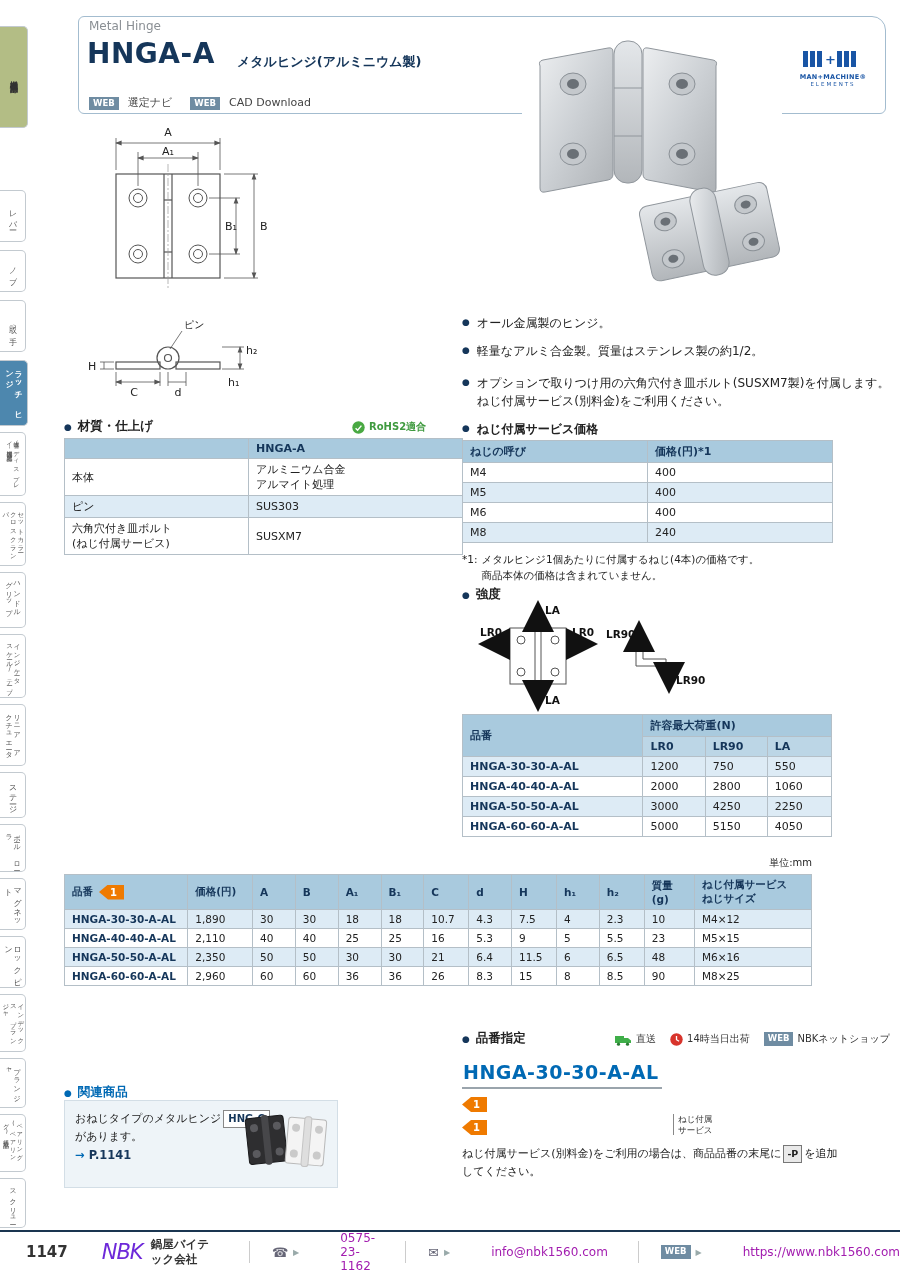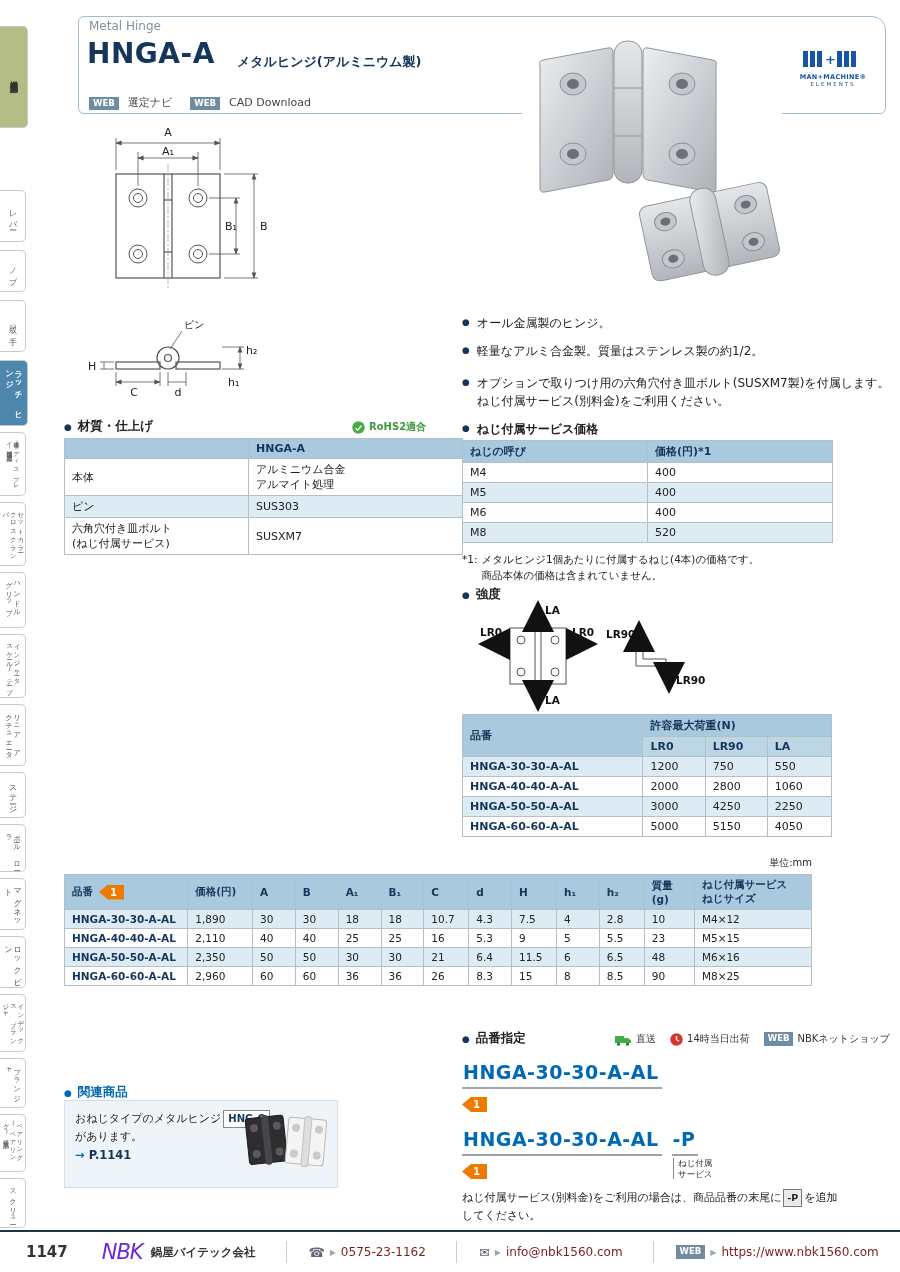--- a/index.html
+++ b/index.html
@@ -101,21 +101,21 @@
 
   
   .footer { position:absolute; left:0; bottom:0; width:900px; height:42px; border-top:2px solid #1a3550;
     display:flex; align-items:center; background:#fff; }
   .f-page { font-size:15px; font-weight:bold; color:#333; margin-left:26px; }
   .f-brand { font-size:21px; font-weight:normal; font-style:italic; color:#6d28d9; margin-left:34px; letter-spacing:-1px; }
   .f-company { font-size:11.5px; color:#333; margin-left:8px; font-weight:bold; }
   .f-seg { display:flex; align-items:center; gap:5px; margin-left:30px; padding-left:22px; border-left:1px solid #ccc; height:22px; }
   .f-icon { color:#667; font-size:13px; }
   .f-chev { color:#9aa; font-size:8px; }
-  .f-val { font-size:12px; color:#7f1d1d; }
+  .f-val { font-size:12px; color:#a21caf;margin-left:36px; }
 </style>
 </head>
 <body>
 
 <div class="page">
 
   <div class="side-tab green" style="top:26px;height:102px;">機械要素部品</div>
   <div class="side-tab" style="top:190px;height:52px;">レバー</div>
   <div class="side-tab" style="top:250px;height:42px;">ノブ</div>
   <div class="side-tab" style="top:300px;height:52px;">取っ手</div>
@@ -363,21 +363,21 @@
     <tr class="alt">
       <td>M5</td>
       <td>400</td>
     </tr>
     <tr>
       <td>M6</td>
       <td>400</td>
     </tr>
     <tr class="alt">
       <td>M8</td>
-      <td>520</td>
+      <td>240</td>
     </tr>
   </tbody>
     </table>
 
   <div class="screw-note">
     <span>*1:</span>
     <span>
       <span>メタルヒンジ1個あたりに付属するねじ(4本)の価格です。</span><br>
       <span>商品本体の価格は含まれていません。</span>
     </span>
@@ -516,21 +516,21 @@
       <td class="part">HNGA-30-30-A-AL</td>
       <td>1,890</td>
       <td>30</td>
       <td>30</td>
       <td>18</td>
       <td>18</td>
       <td>10.7</td>
       <td>4.3</td>
       <td>7.5</td>
       <td>4</td>
-      <td>2.8</td>
+      <td>2.3</td>
       <td>10</td>
       <td>M4×12</td>
     </tr>
     <tr>
       <td class="part">HNGA-40-40-A-AL</td>
       <td>2,110</td>
       <td>40</td>
       <td>40</td>
       <td>25</td>
       <td>25</td>
@@ -636,23 +636,20 @@
         <span class="web-badge">WEB</span>
         <span>NBKネットショップ</span>
       </div>
     </div>
 
     <div class="pn-row1">
       <span class="pn">HNGA-30-30-A-AL</span>
     </div>
     <div class="ord-tag"><span class="tag1">1</span></div>
 
-    <div class="pn-row2">
-      <span class="pn">HNGA-30-30-A-AL</span><span class="pn suffix">-P</span>
-    </div>
     <div style="display:flex;align-items:flex-start;">
       <span class="ord-tag" style="margin-top:4px;"><span class="tag1">1</span></span>
       <span class="suffix-note" style="margin-left:186px;">ねじ付属
 サービス</span>
     </div>
 
     <div class="ord-note">
       <span>ねじ付属サービス(別料金)をご利用の場合は、商品品番の末尾に</span><span class="pbadge">-P</span><span>を追加</span><br>
       <span>してください。</span>
     </div>

